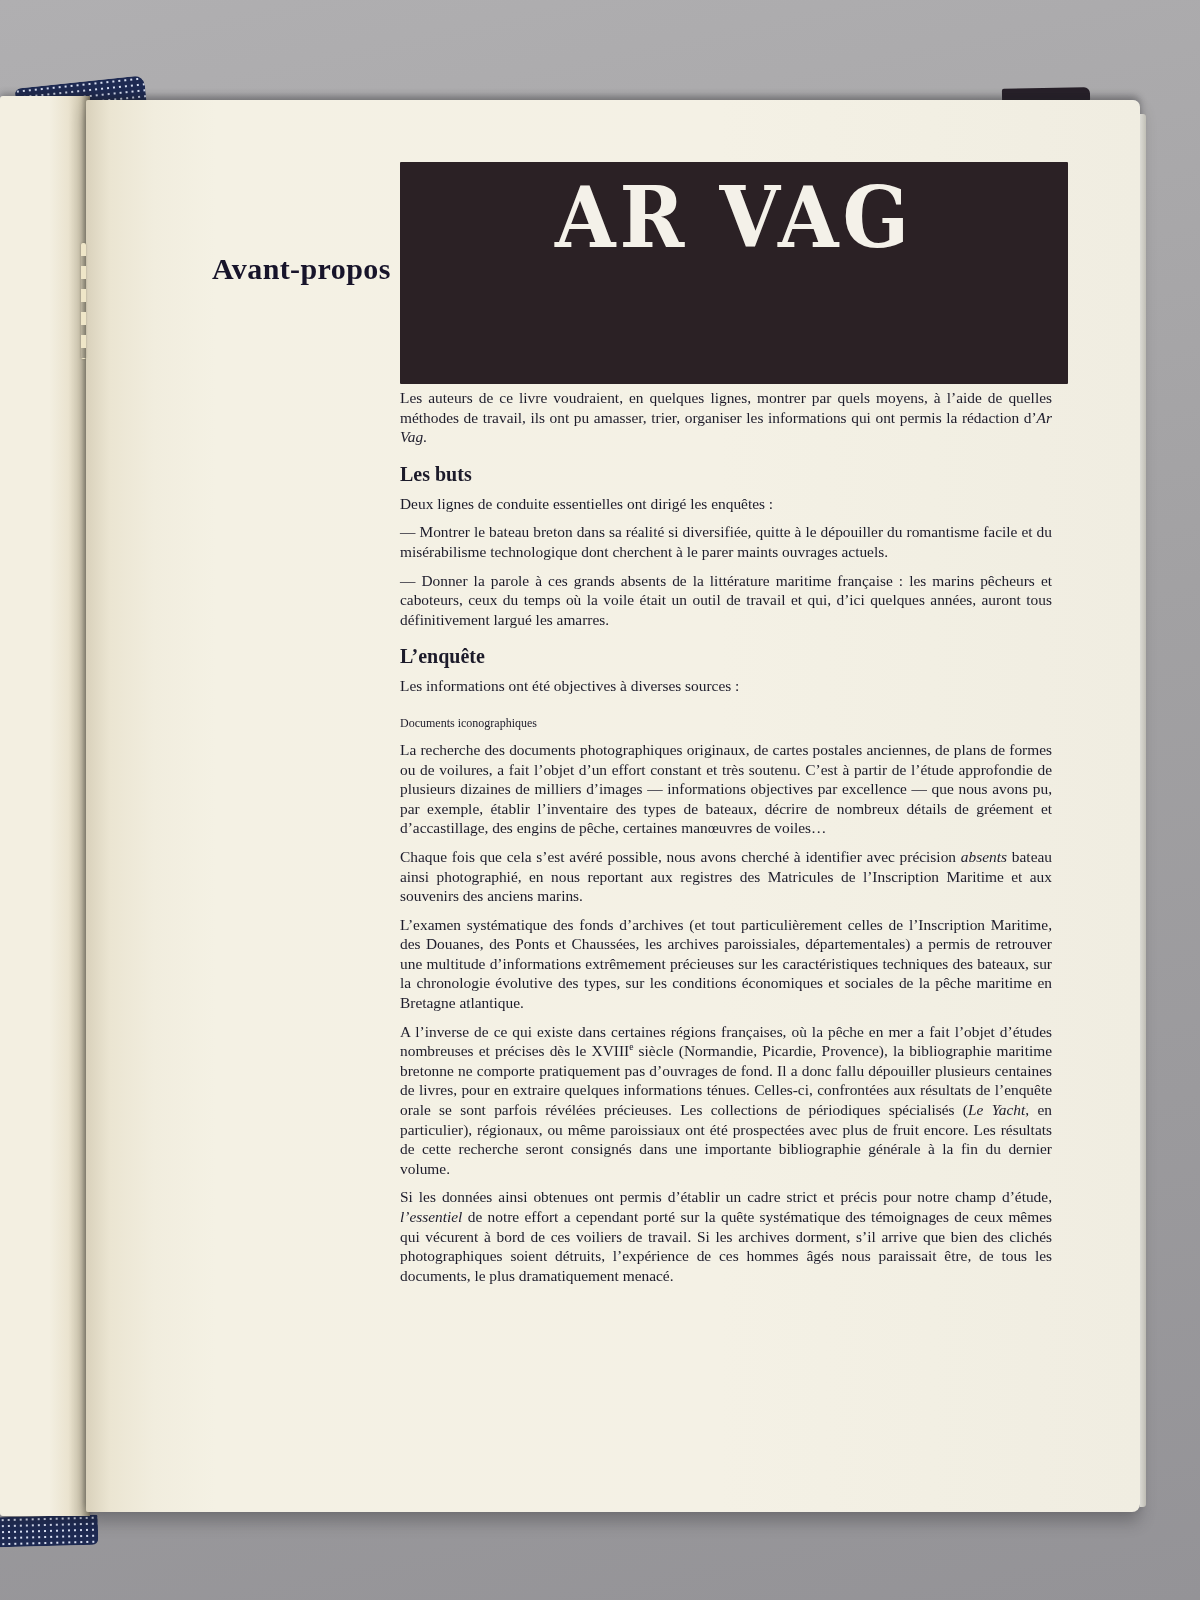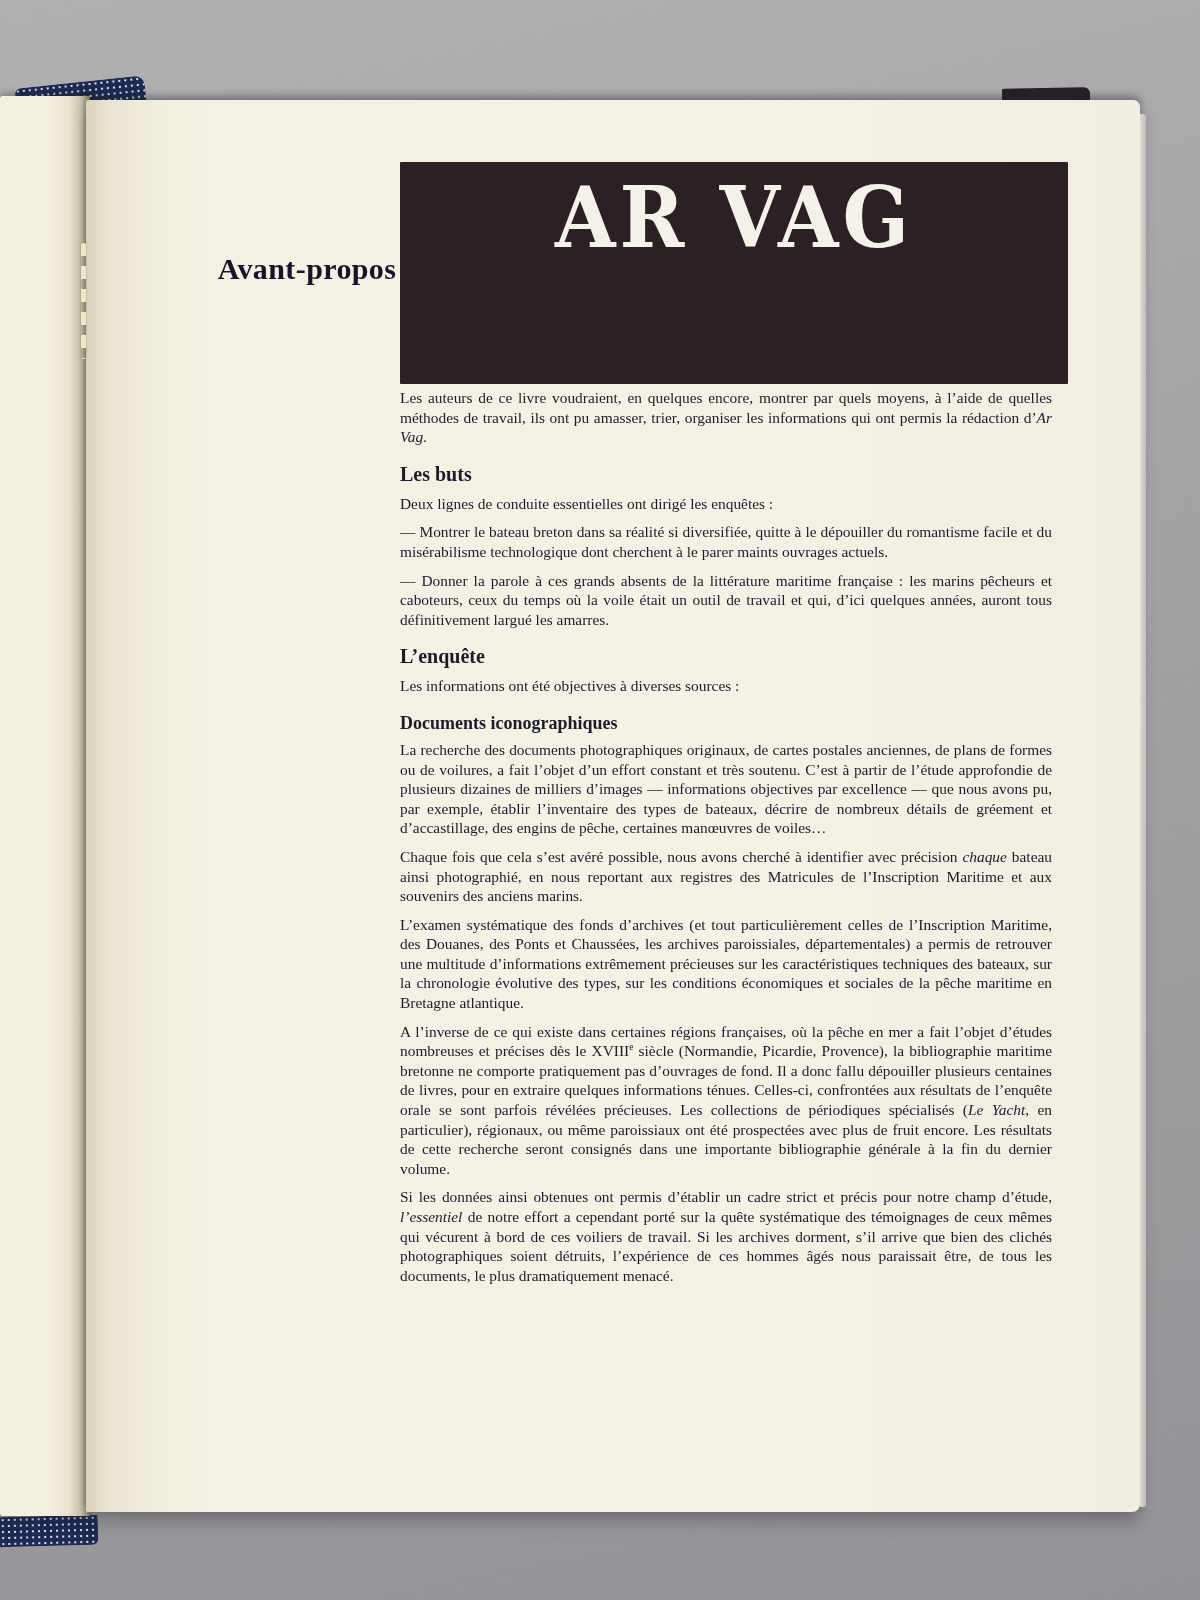--- a/index.html
+++ b/index.html
@@ -46,66 +46,66 @@
     border-radius: 2px 7px 8px 2px;
     box-shadow: 0 -4px 7px rgba(32,32,38,0.38), 0 10px 16px rgba(32,32,38,0.30);
     color: var(--ink, #1c1b2a);
   }
   .page::after { 
     content: ""; position: absolute; right: -6px; top: 14px; bottom: 5px; width: 6px;
     background: linear-gradient(90deg, #ecebe3, #c7c5ba); opacity: .85; border-radius: 0 3px 3px 0;
   }
   .margin-heading {
     position: absolute; left: 126px; top: 152px; width: 190px;
-    font-size: 30px; font-weight: bold; letter-spacing: 0.4px; color: #17142a; text-align: center;
+    font-size: 30px; font-weight: bold; letter-spacing: 0.4px; color: #17142a;
   }
   .banner {
     position: absolute; left: 314px; top: 62px; width: 668px; height: 222px;
     background: var(--banner-dark, #2b2125); border-radius: 1px;
     text-align: center;
   }
   .banner-logo {
     display: inline-block; margin-top: 6px;
     font-family: "DejaVu Serif", serif; font-weight: bold; font-style: normal;
     font-size: 78px; letter-spacing: 4px; color: var(--logo-white, #f4f1e9);
     transform: scaleY(1.08); transform-origin: top center;
   }
   .page-body {
     position: absolute; left: 314px; top: 288px; width: 652px;
     font-size: 15.4px; line-height: 19.6px; text-align: justify; color: var(--ink, #1c1b2a);
   }
   .page-body p  { margin: 0 0 9px 0; }
   .page-body h2 { font-size: 20px; line-height: 24px; margin: 15px 0 8px 0; font-weight: bold; }
-  .page-body h3 { font-size: 18px; line-height: 20px; margin: 17px 0 7px 0; font-weight: bold; }
+  .page-body h3 { font-size: 12px; line-height: 20px; margin: 17px 0 7px 0; font-weight: normal; }
   .page-body sup { font-size: 0.62em; line-height: 0; vertical-align: super; }
 </style>
 </head>
 <body>
 
 <div class="scene">
   <div class="cover-bit cover-top-left"></div>
   <div class="cover-bit cover-bottom-left"></div>
   <div class="cover-notch-top-right"></div>
   <div class="left-page"></div>
   <div class="stitching"></div>
 
   <div class="page">
     <div class="margin-heading">Avant-propos</div>
     <div class="banner">
       <div class="banner-logo">AR VAG</div>
     </div>
     <div class="page-body">
-        <p><span>Les auteurs de ce livre voudraient, en quelques encore, montrer par quels moyens, à l’aide de quelles méthodes de travail, ils ont pu amasser, trier, organiser les informations qui ont permis la rédaction d’</span><i>Ar Vag</i><span>.</span></p>
+        <p><span>Les auteurs de ce livre voudraient, en quelques lignes, montrer par quels moyens, à l’aide de quelles méthodes de travail, ils ont pu amasser, trier, organiser les informations qui ont permis la rédaction d’</span><i>Ar Vag</i><span>.</span></p>
         <h2><span>Les buts</span></h2>
         <p><span>Deux lignes de conduite essentielles ont dirigé les enquêtes :</span></p>
         <p><span>— Montrer le bateau breton dans sa réalité si diversifiée, quitte à le dépouiller du romantisme facile et du misérabilisme technologique dont cherchent à le parer maints ouvrages actuels.</span></p>
         <p><span>— Donner la parole à ces grands absents de la littérature maritime française : les marins pêcheurs et caboteurs, ceux du temps où la voile était un outil de travail et qui, d’ici quelques années, auront tous définitivement largué les amarres.</span></p>
         <h2><span>L’enquête</span></h2>
         <p><span>Les informations ont été objectives à diverses sources :</span></p>
         <h3><span>Documents iconographiques</span></h3>
         <p><span>La recherche des documents photographiques originaux, de cartes postales anciennes, de plans de formes ou de voilures, a fait l’objet d’un effort constant et très soutenu. C’est à partir de l’étude approfondie de plusieurs dizaines de milliers d’images — informations objectives par excellence — que nous avons pu, par exemple, établir l’inventaire des types de bateaux, décrire de nombreux détails de gréement et d’accastillage, des engins de pêche, certaines manœuvres de voiles…</span></p>
-        <p><span>Chaque fois que cela s’est avéré possible, nous avons cherché à identifier avec précision </span><i>chaque</i><span> bateau ainsi photographié, en nous reportant aux registres des Matricules de l’Inscription Mari­time et aux souvenirs des anciens marins.</span></p>
+        <p><span>Chaque fois que cela s’est avéré possible, nous avons cherché à identifier avec précision </span><i>absents</i><span> bateau ainsi photographié, en nous reportant aux registres des Matricules de l’Inscription Mari­time et aux souvenirs des anciens marins.</span></p>
         <p><span>L’examen systématique des fonds d’archives (et tout particulièrement celles de l’Inscription Maritime, des Douanes, des Ponts et Chaussées, les archives paroissiales, départementales) a permis de retrouver une multitude d’informations extrêmement précieuses sur les caractéristi­ques techniques des bateaux, sur la chronologie évolutive des types, sur les conditions économi­ques et sociales de la pêche maritime en Bretagne atlantique.</span></p>
         <p><span>A l’inverse de ce qui existe dans certaines régions françaises, où la pêche en mer a fait l’objet d’études nombreuses et précises dès le XVIII</span><sup>e</sup><span> siècle (Normandie, Picardie, Provence), la biblio­graphie maritime bretonne ne comporte pratiquement pas d’ouvrages de fond. Il a donc fallu dépouiller plusieurs centaines de livres, pour en extraire quelques informations ténues. Celles-ci, confrontées aux résultats de l’enquête orale se sont parfois révélées précieuses. Les collec­tions de périodiques spécialisés (</span><i>Le Yacht</i><span>, en particulier), régionaux, ou même paroissiaux ont été prospectées avec plus de fruit encore. Les résultats de cette recherche seront consignés dans une importante bibliographie générale à la fin du dernier volume.</span></p>
         <p><span>Si les données ainsi obtenues ont permis d’établir un cadre strict et précis pour notre champ d’étude, </span><i>l’essentiel</i><span> de notre effort a cependant porté sur la quête systématique des témoignages de ceux mêmes qui vécurent à bord de ces voiliers de travail. Si les archives dorment, s’il arrive que bien des clichés photographiques soient détruits, l’expérience de ces hommes âgés nous paraissait être, de tous les documents, le plus dramatiquement menacé.</span></p>
       </div>
   </div>
 </div>
 
 </body></html>

